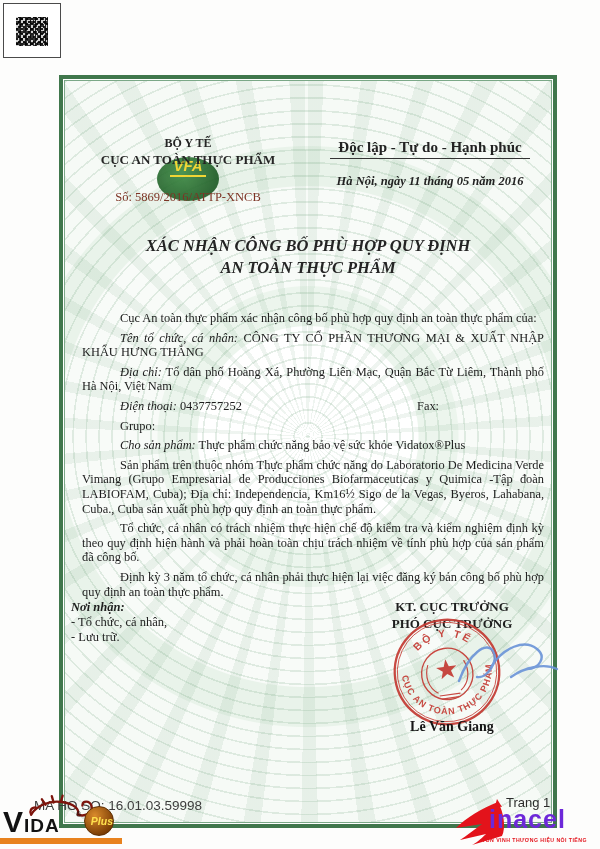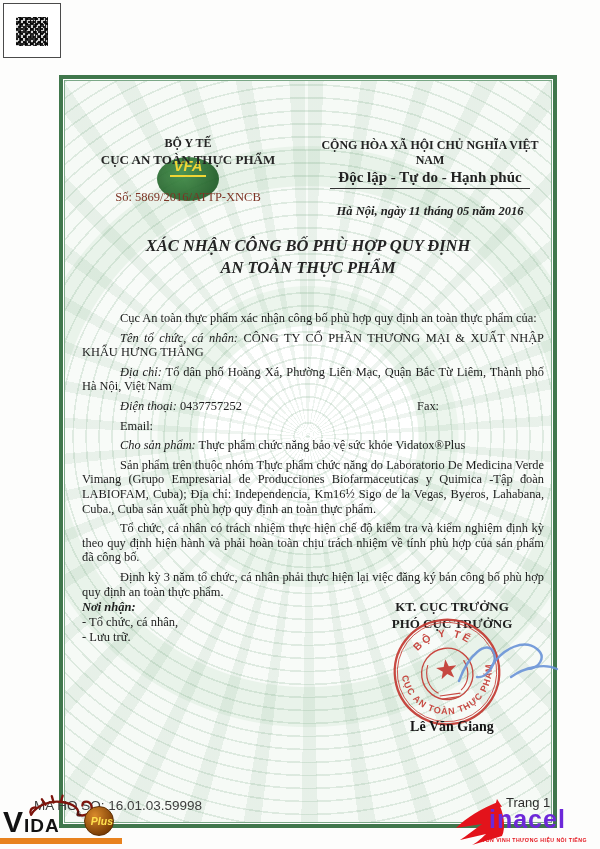--- a/index.html
+++ b/index.html
@@ -56,21 +56,21 @@
 
   
   .doc-body { position:absolute; left:19px; top:228px; width:462px; z-index:2;
     font-size:12.4px; line-height:14.6px; text-align:justify; color:#1c1c1c; }
   .doc-body p { margin:4px 0 5px; text-indent:38px; }
   .lbl { font-style:italic; }
   .contact-line { position:relative; }
   .fax-label { position:absolute; left:297px; top:0; font-style:normal; }
 
   
-  .recipients { position:absolute; left:19px; top:521px; z-index:2; font-size:12.5px; line-height:15px; }
+  .recipients { position:absolute; left:8px; top:521px; z-index:2; font-size:12.5px; line-height:15px; }
   .recipients .t { font-weight:bold; font-style:italic; }
   .sign-title { position:absolute; left:300px; top:519px; width:178px; text-align:center; z-index:2;
     font-weight:bold; font-size:13px; line-height:17px; color:#1e1e1e; }
   .seal { position:absolute; left:327px; top:536px; width:114px; height:114px; z-index:3;
     transform:rotate(-8deg); opacity:.92; }
   .signature { position:absolute; left:390px; top:556px; width:112px; height:62px; z-index:4; }
   .signer-name { position:absolute; left:300px; top:640px; width:178px; text-align:center; z-index:4;
     font-weight:bold; font-size:14px; color:#151515; }
 
   
@@ -115,36 +115,35 @@
     <div class="vfa-logo">
       <span class="vfa-text">VFA</span>
     </div>
     <div class="so-line">
       <span>Số:</span>
       <span>5869/2016/ATTP-XNCB</span>
     </div>
   </div>
 
   <div class="hdr-right">
-    <div class="r1">CỘNG HÒA XÃ HỘI CHỦ NGHĨA VIỆT NAM</div>
     <div><span class="r2">Độc lập - Tự do - Hạnh phúc</span></div>
     <div class="r3">Hà Nội, ngày 11 tháng 05 năm 2016</div>
   </div>
 
   <div class="title">
     <div>XÁC NHẬN CÔNG BỐ PHÙ HỢP QUY ĐỊNH</div>
     <div>AN TOÀN THỰC PHẨM</div>
   </div>
 
   <div class="doc-body">
     <p>Cục An toàn thực phẩm xác nhận công bố phù hợp quy định an toàn thực phẩm của:</p>
     <p><span class="lbl">Tên tổ chức, cá nhân:</span> <span>CÔNG TY CỔ PHẦN THƯƠNG MẠI &amp; XUẤT NHẬP KHẨU HƯNG THẮNG</span></p>
     <p><span class="lbl">Địa chỉ:</span> <span>Tổ dân phố Hoàng Xá, Phường Liên Mạc, Quận Bắc Từ Liêm, Thành phố Hà Nội, Việt Nam</span></p>
     <p class="contact-line"><span class="lbl">Điện thoại:</span> <span>0437757252</span><span class="fax-label">Fax:</span></p>
-    <p>Email:</p>
+    <p>Grupo:</p>
     <p><span class="lbl">Cho sản phẩm:</span> <span>Thực phẩm chức năng bảo vệ sức khỏe Vidatox®Plus</span></p>
     <p>Sản phẩm trên thuộc nhóm Thực phẩm chức năng do Laboratorio De Medicina Verde Vimang (Grupo Empresarial de Producciones Biofarmaceuticas y Quimica -Tập đoàn LABIOFAM, Cuba); Địa chỉ: Independencia, Km16½ Sigo de la Vegas, Byeros, Lahabana, Cuba., Cuba sản xuất phù hợp quy định an toàn thực phẩm.</p>
     <p>Tổ chức, cá nhân có trách nhiệm thực hiện chế độ kiểm tra và kiểm nghiệm định kỳ theo quy định hiện hành và phải hoàn toàn chịu trách nhiệm về tính phù hợp của sản phẩm đã công bố.</p>
     <p>Định kỳ 3 năm tổ chức, cá nhân phải thực hiện lại việc đăng ký bản công bố phù hợp quy định an toàn thực phẩm.</p>
   </div>
 
   <div class="recipients">
     <div class="t">Nơi nhận:</div>
     <div>- Tổ chức, cá nhân,</div>
     <div>- Lưu trữ.</div>

